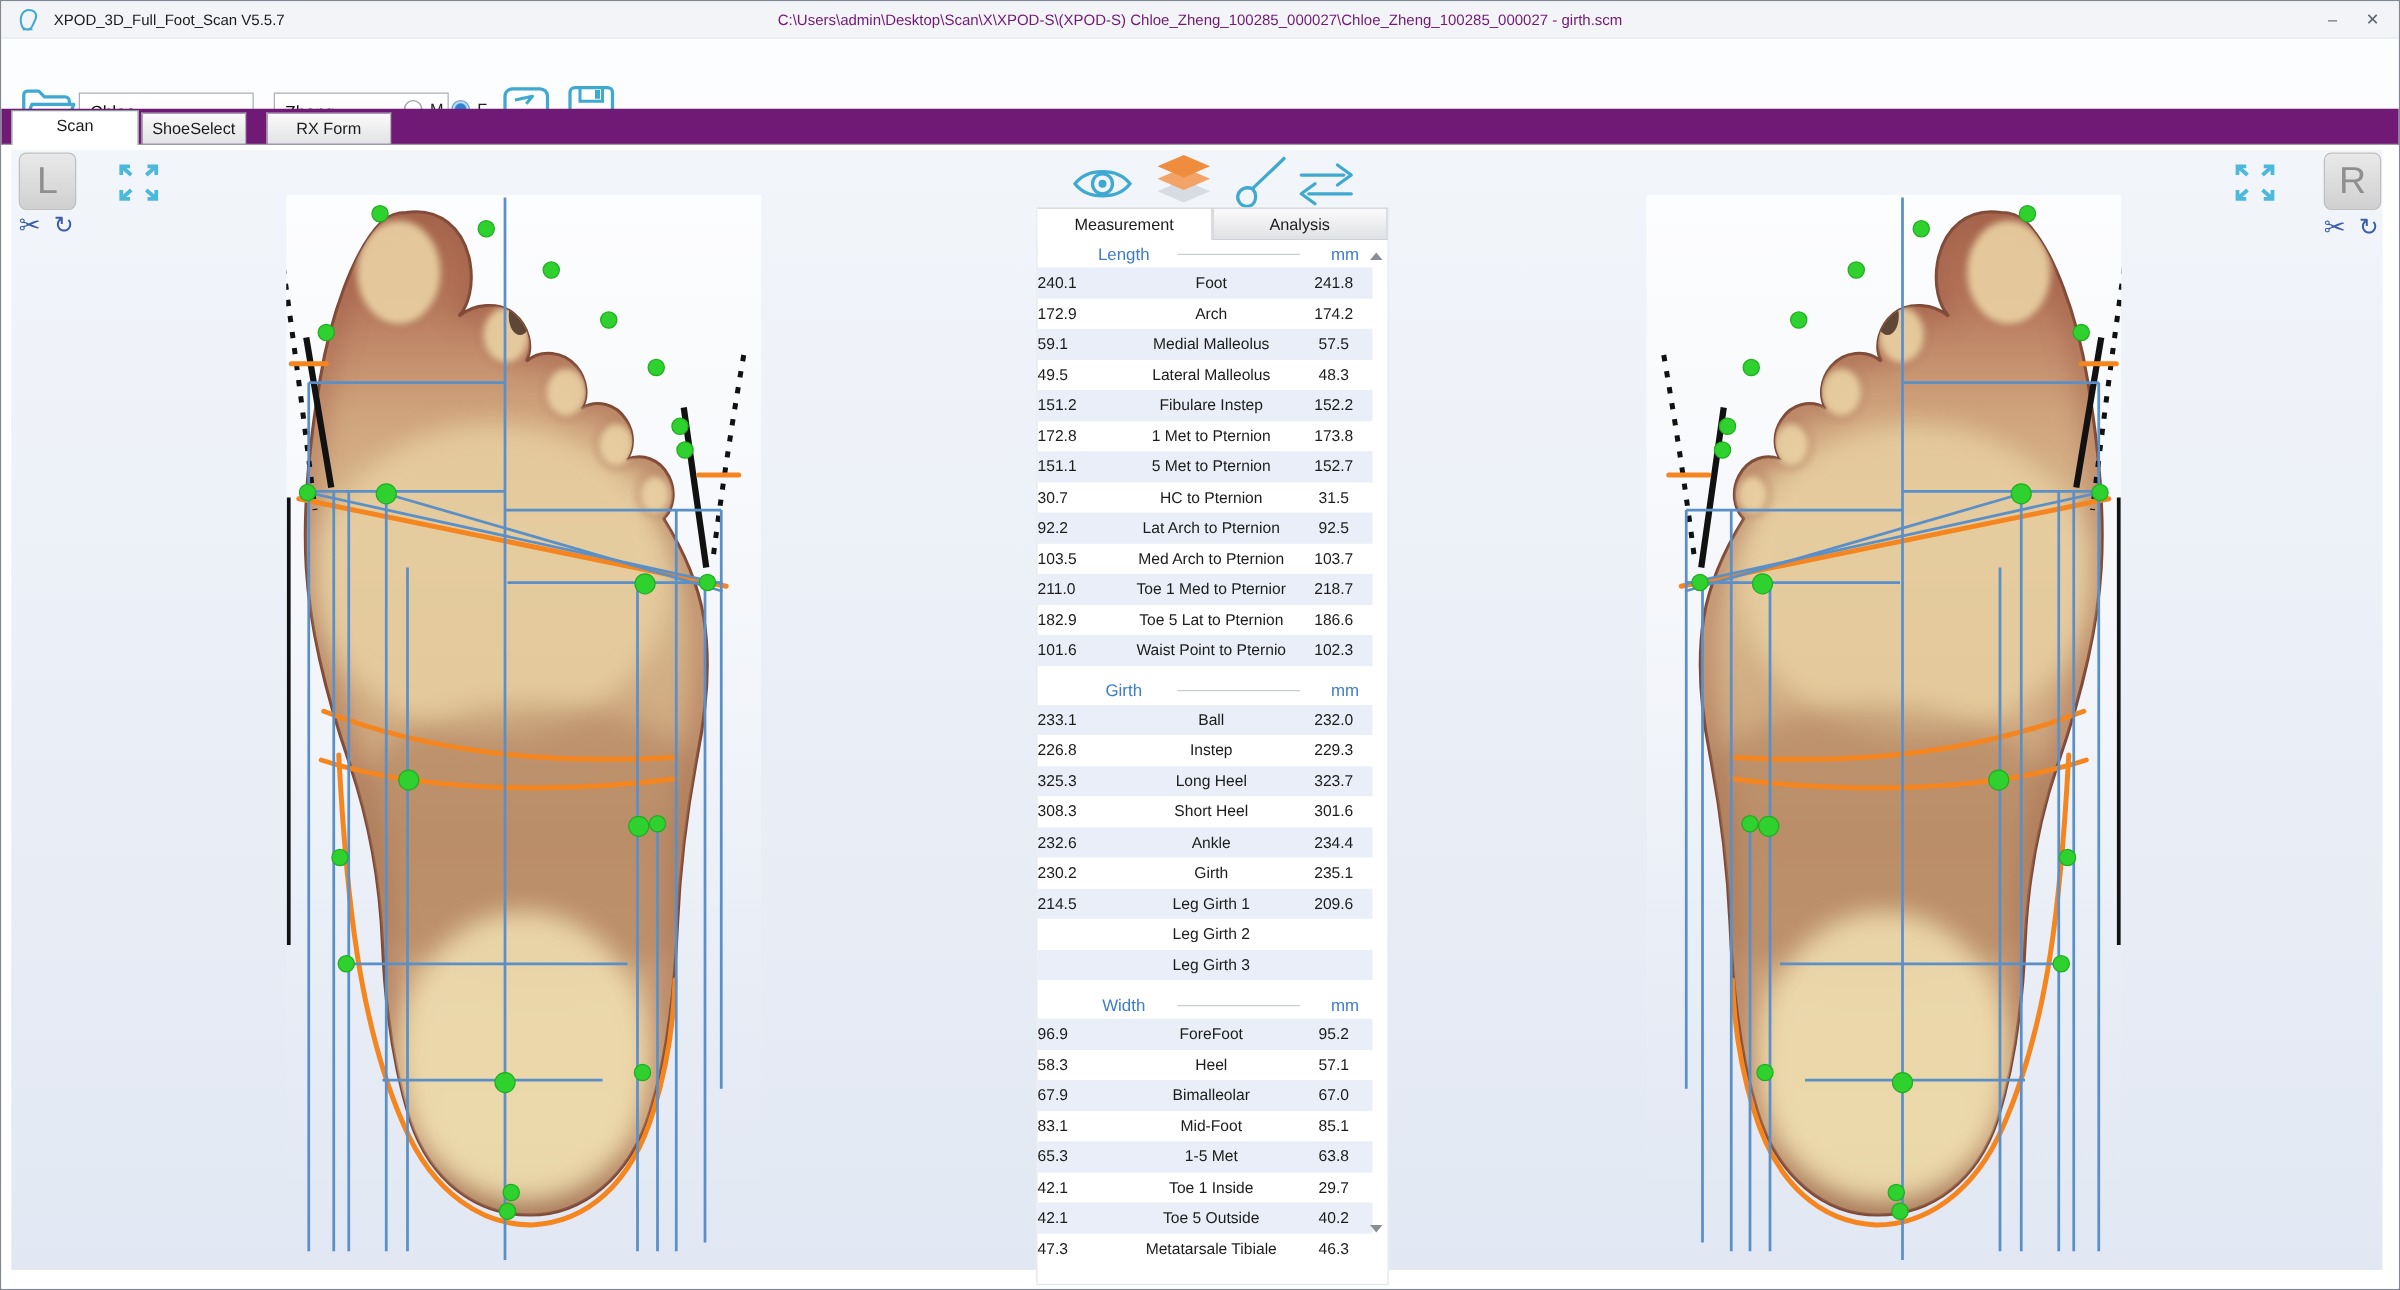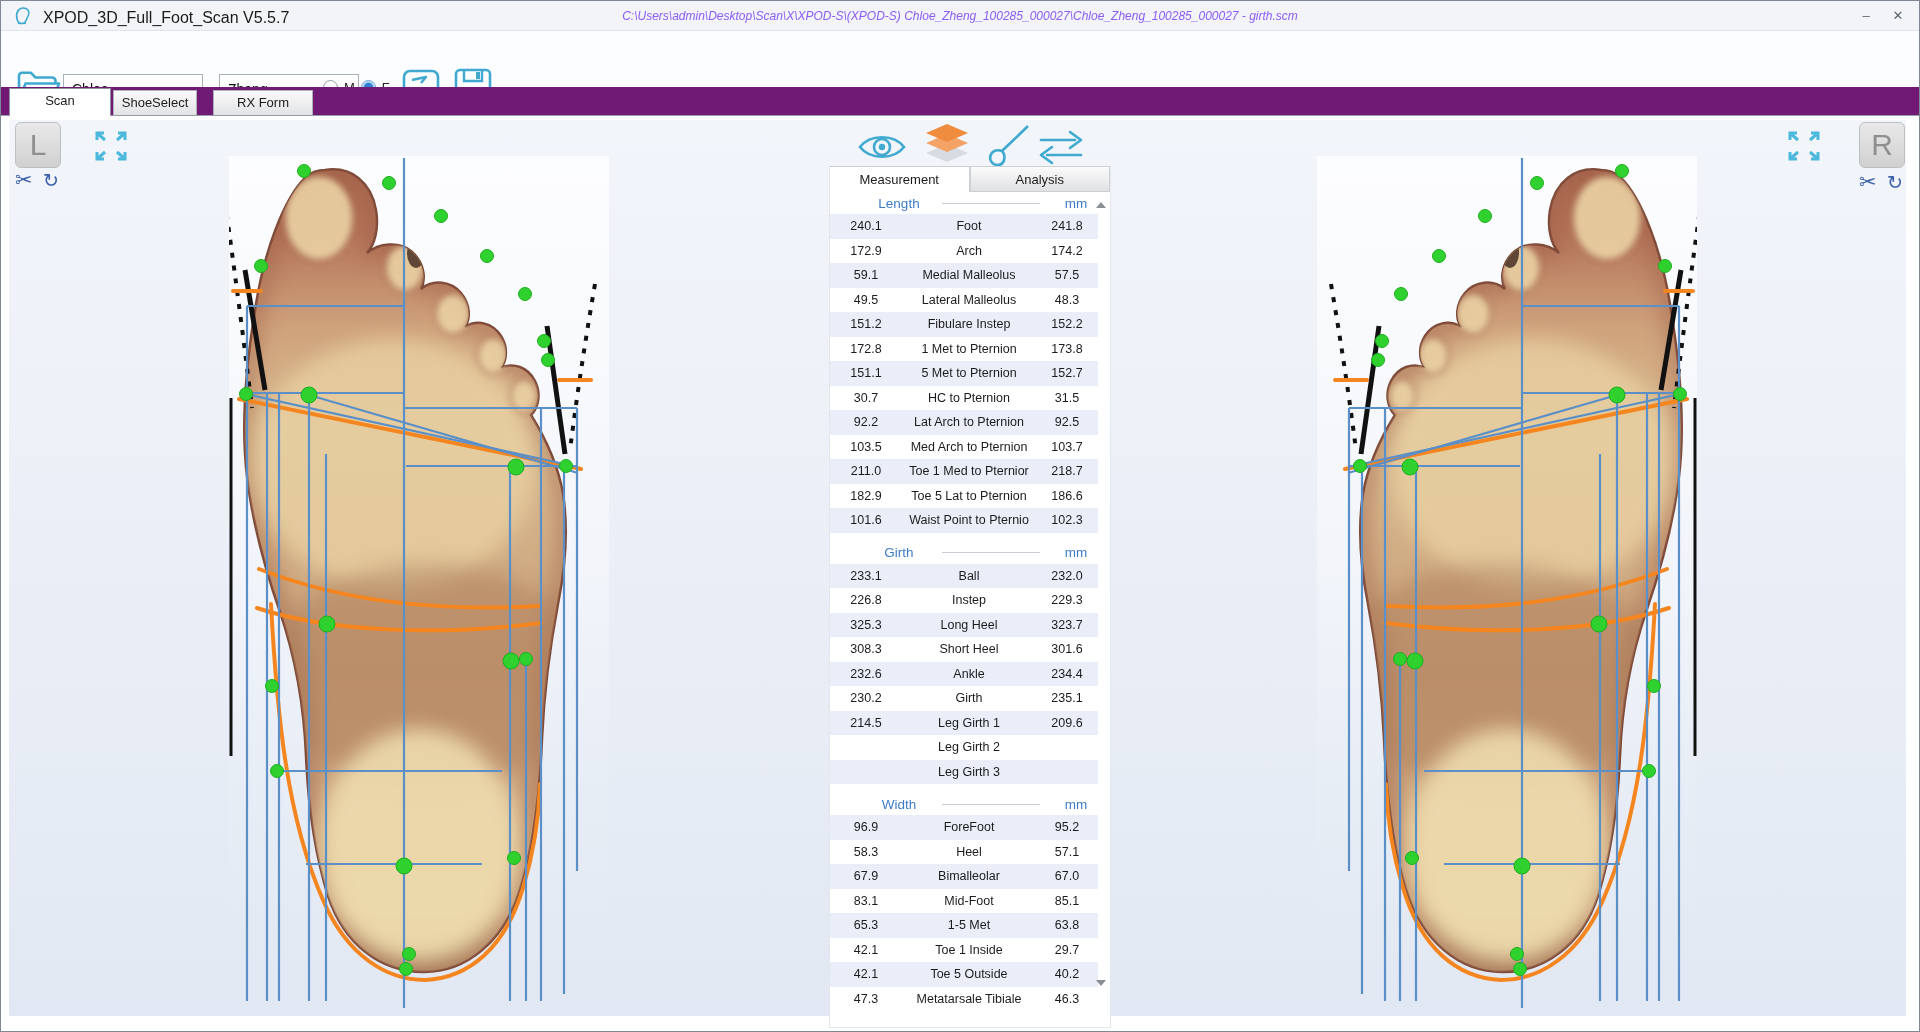--- a/index.html
+++ b/index.html
@@ -2,22 +2,22 @@
 <html><head>
 <meta charset="utf-8">
 <style>
   html,body{margin:0;padding:0;background:#9aa2ac;}
   *{box-sizing:border-box;font-family:"Liberation Sans",sans-serif;}
   #app{position:relative;width:1920px;height:1032px;background:#fff;border:1px solid #7f8894;overflow:hidden;}
 
   
   .titlebar{position:absolute;left:0;top:0;width:100%;height:30px;background:#f2f4f8;border-bottom:1px solid #dfe3ea;}
   .titlebar .appicon{position:absolute;left:12px;top:5px;width:24px;height:20px;}
-  .titlebar .apptitle{position:absolute;left:42px;top:8px;font-size:16px;color:#1b1b1b;}
-  .titlebar .path{position:absolute;left:0;top:8px;width:100%;text-align:center;font-size:12px;color:#8b5cf6;font-style:italic;}
+  .titlebar .apptitle{position:absolute;left:42px;top:8px;font-size:12px;color:#1b1b1b;}
+  .titlebar .path{position:absolute;left:0;top:8px;width:100%;text-align:center;font-size:12px;color:#701a75;}
   .winbtn{position:absolute;top:0;width:30px;height:29px;text-align:center;line-height:29px;color:#5c6670;font-size:13px;cursor:default;}
   .winbtn.min{right:38px;} .winbtn.close{right:6px;}
 
   
   .toolbar{position:absolute;left:0;top:30px;width:100%;height:56px;background:#fbfdff;}
   .tool-icon{position:absolute;cursor:pointer;}
   .field{position:absolute;top:43px;height:30px;width:140px;border:1px solid #a9b0b8;background:#fff;font-size:14px;padding:0 8px;color:#111;}
   .radio-row{position:absolute;left:322px;top:49px;display:flex;align-items:center;gap:6px;font-size:13px;color:#222;}
   .radio{width:15px;height:15px;border-radius:50%;border:1px solid #98a0a8;background:radial-gradient(circle at 50% 38%,#ffffff 0 4px,#dfe3e7 100%);}
   .radio.sel{border-color:#6f9fd0;background:radial-gradient(circle at 50% 48%,#2f7fd4 0 4px,#a9d4f2 5px,#e9f3fb 7px);}
@@ -43,21 +43,21 @@
   .ptabs{display:flex;height:26px;}
   .ptab{flex:1;font-size:13px;text-align:center;line-height:25px;color:#1b1b1b;background:linear-gradient(#fbfbfb,#e0e1e4);
         border:1px solid #cdd1d6;cursor:pointer;}
   .ptab.active{background:#fff;border-bottom:none;border-left:none;}
   .m-head{display:flex;align-items:center;height:22px;padding-left:36px;padding-right:8px;}
   .h-name{width:66px;text-align:center;font-size:13.5px;color:#3e7cc9;}
   .h-line{flex:1;height:1px;background:#c9ced6;margin:0 10px;}
   .h-unit{width:52px;text-align:center;font-size:13.5px;color:#3e7cc9;}
   .m-row{display:flex;align-items:center;height:24.5px;width:268px;font-size:12.5px;color:#1c1c1c;}
   .m-row.alt{background:#e9eef8;}
-  .c1{width:72px;text-align:center;}
+  .c1{width:72px;text-align:left;}
   .c2{flex:1;text-align:center;white-space:nowrap;overflow:hidden;}
   .c3{width:62px;text-align:center;}
   .m-gap{height:9px;}
   .scrollarrow{position:absolute;right:4px;width:0;height:0;border-left:5px solid transparent;border-right:5px solid transparent;cursor:pointer;}
   .scrollarrow.up{top:36px;border-bottom:6px solid #8a8f96;}
   .scrollarrow.down{top:814px;border-top:6px solid #8a8f96;}
 
   .foot{position:absolute;}
 </style>
 </head>

